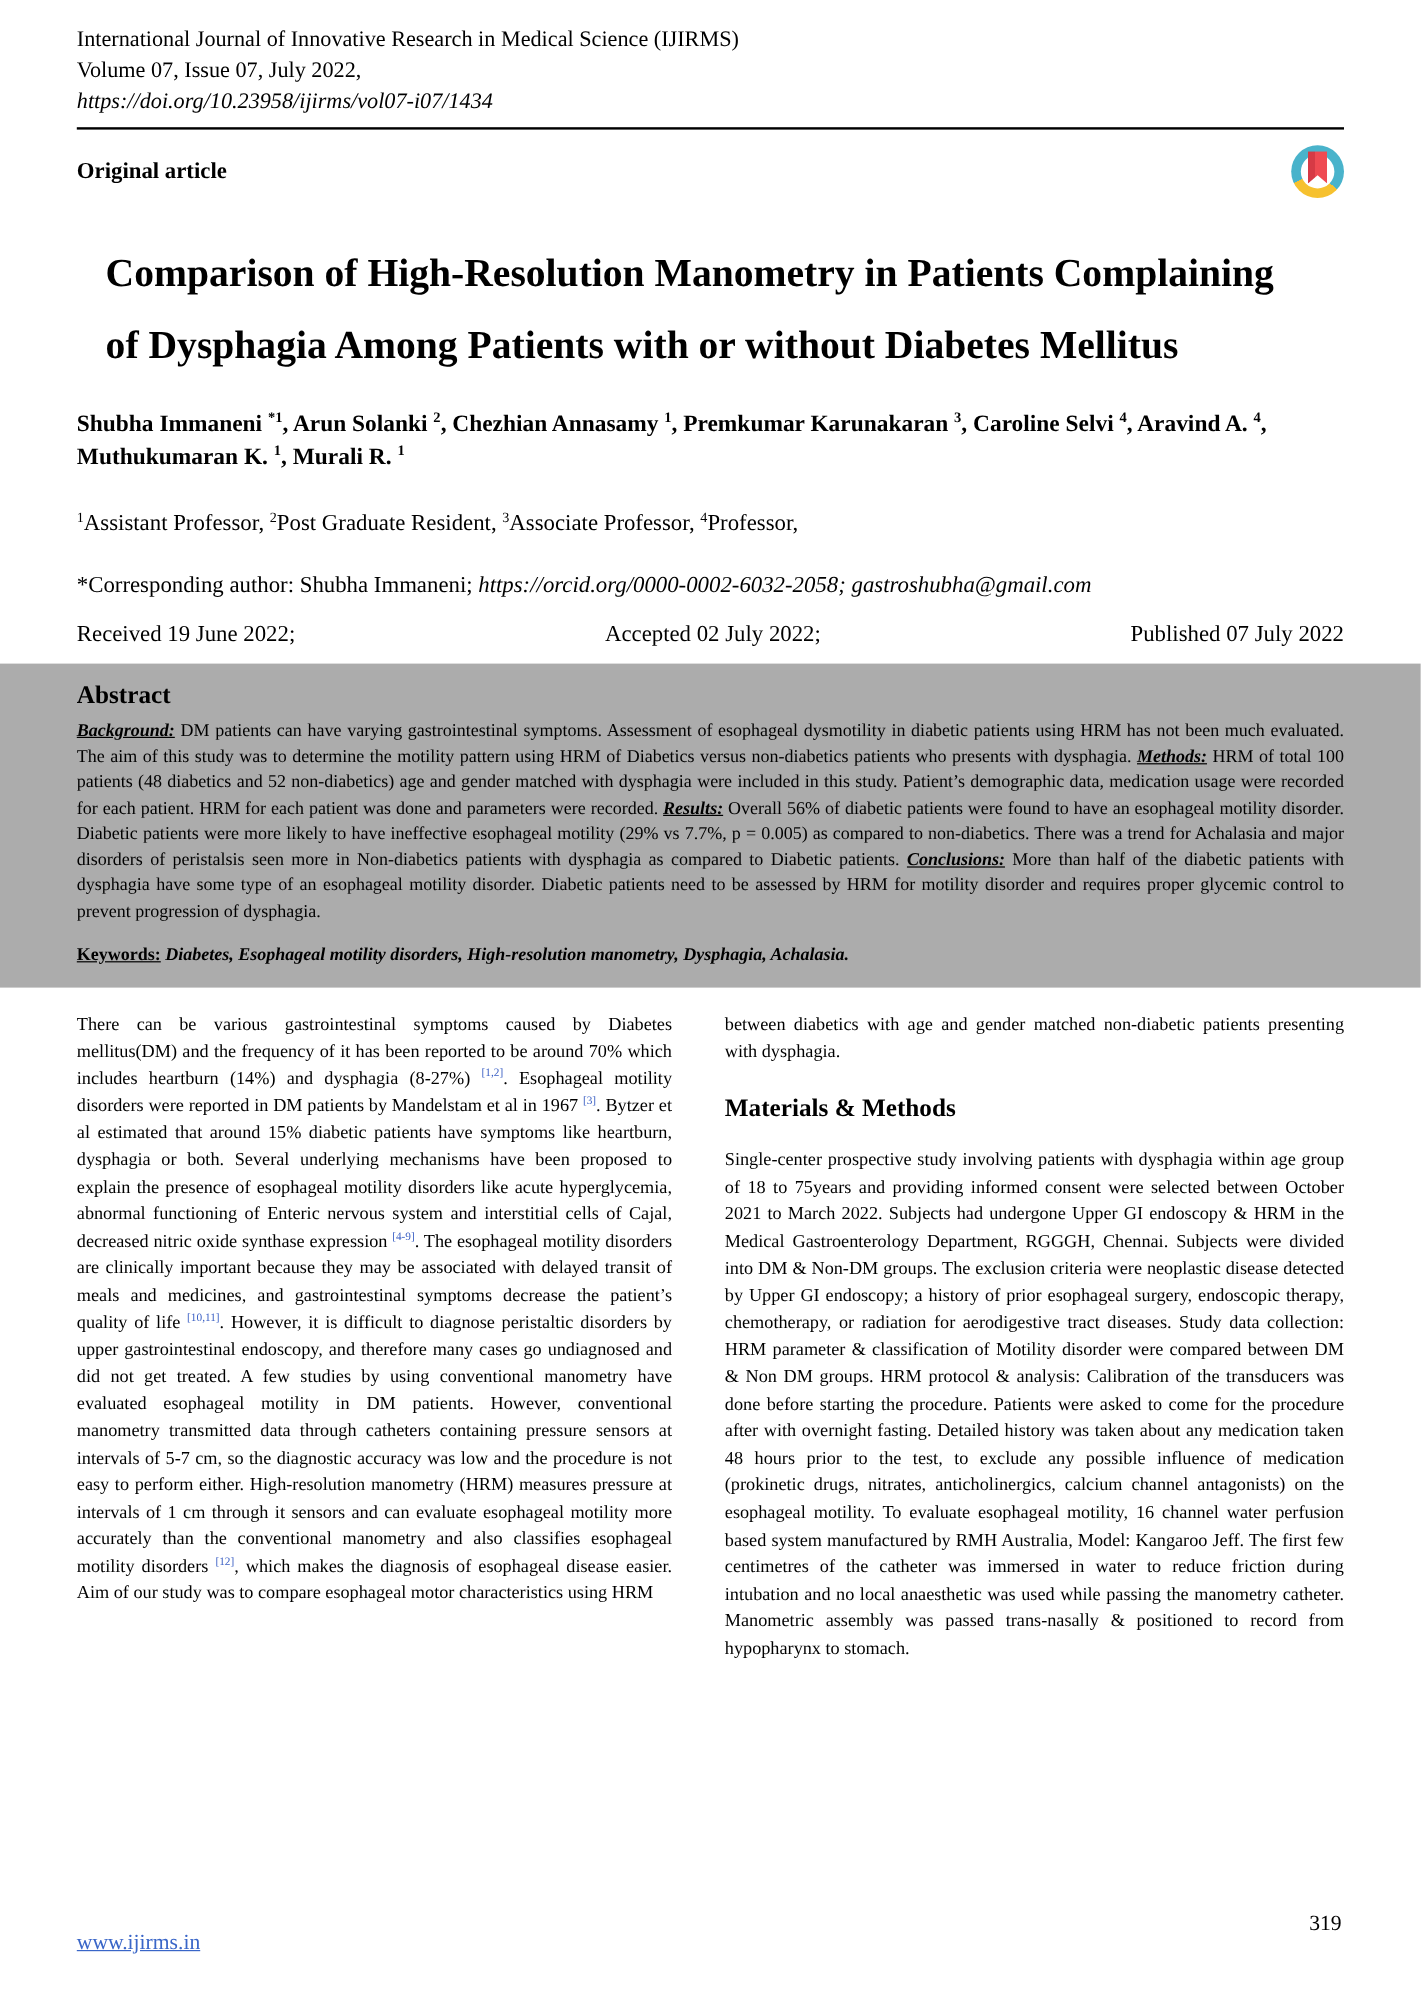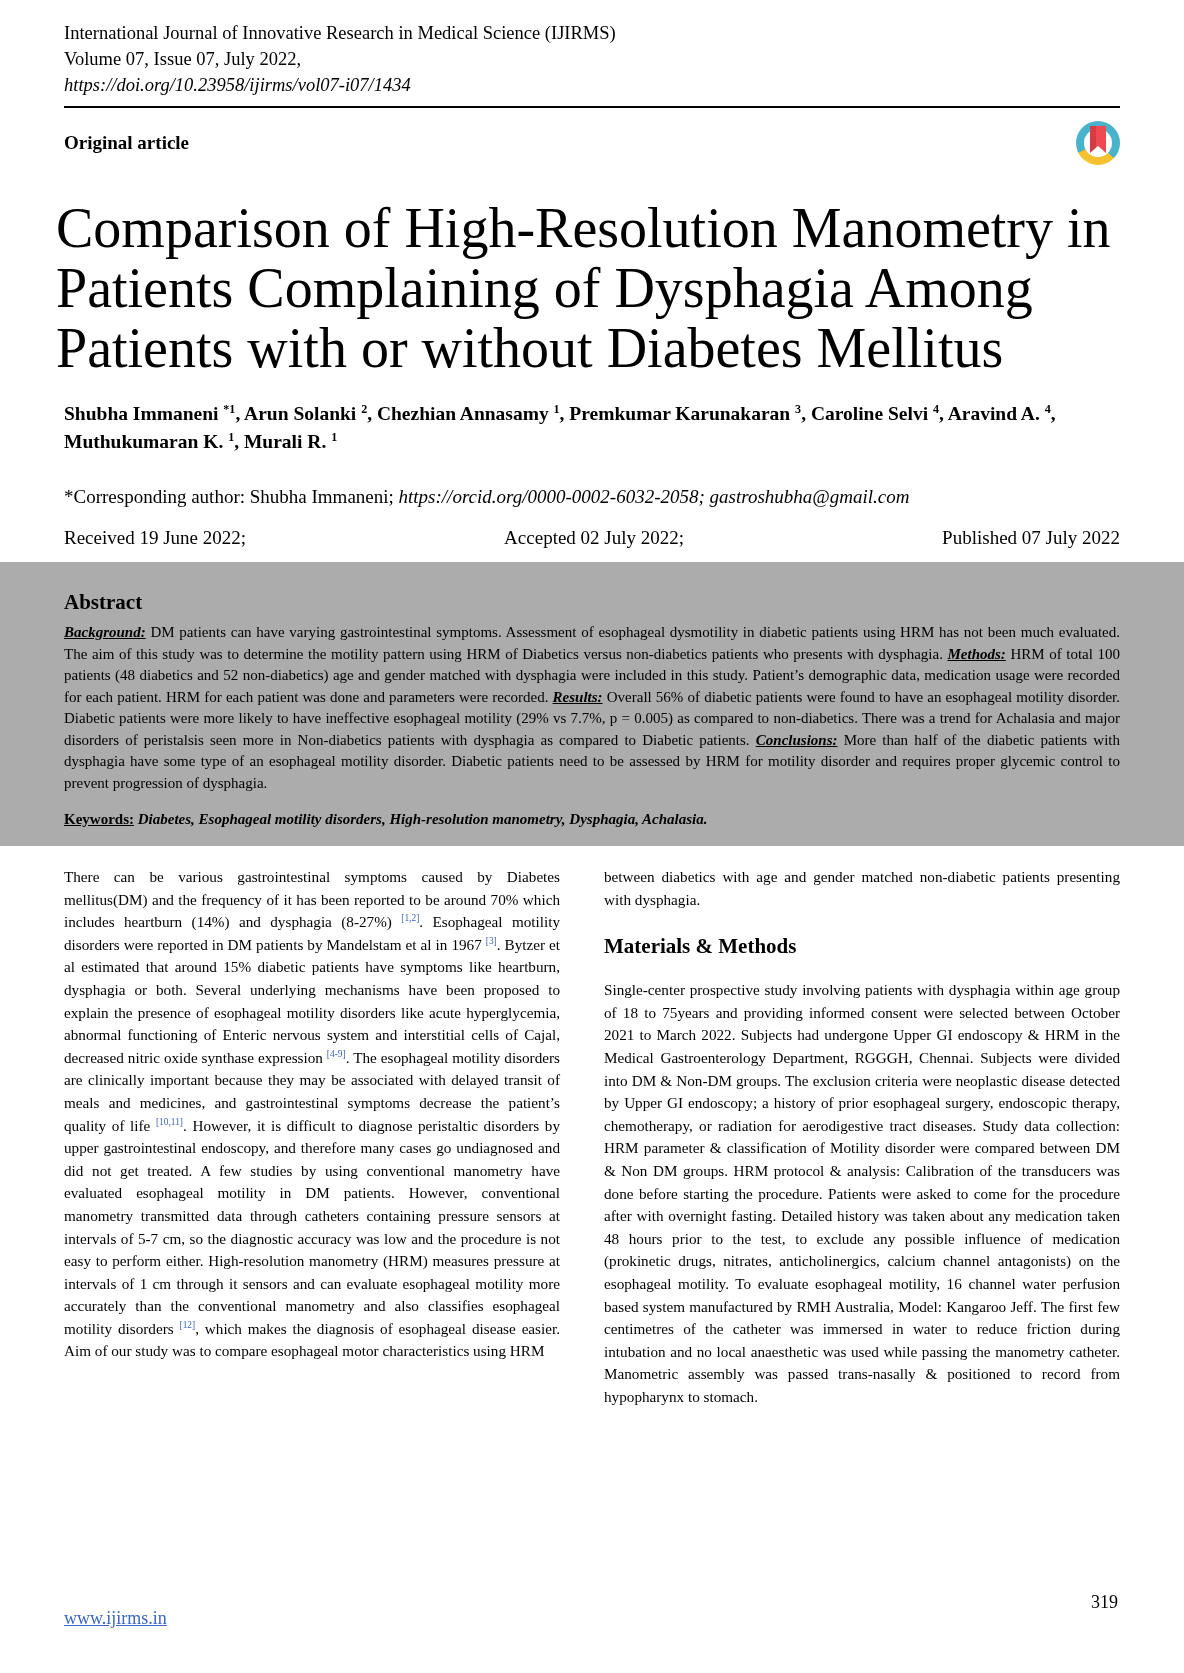--- a/index.html
+++ b/index.html
@@ -23,29 +23,29 @@
   
   .logo { width:44px; height:44px; border-radius:50%; position:relative;
     background:conic-gradient(from 0deg, #49B3CB 0deg 133deg, #F6C12F 133deg 244deg, #49B3CB 244deg 360deg); }
   .logo .hole { position:absolute; left:8px; top:8px; width:28px; height:28px;
     border-radius:50%; background:#fff; }
   .logo .bookmark { position:absolute; left:14px; top:5px; width:16px; height:27px;
     background:linear-gradient(90deg,#D63A45 0 38%,#EF4A52 38%);
     clip-path:polygon(0 0,100% 0,100% 100%,50% 74%,0 100%); }
 
   
-  .title { padding:0 56px; margin-top:30px; font-size:56px; line-height:60px; font-weight:normal; }
+  .title { padding:0 88px; margin-top:30px; font-size:33px; line-height:60px; font-weight:bold; }
   .authors { padding:0 64px; margin-top:22px; font-size:19.5px; line-height:28px; font-weight:bold; }
   .affiliations { padding:0 64px; margin-top:26px; font-size:19px; line-height:29px; }
   .corresponding { padding:0 64px; margin-top:22px; font-size:19px; line-height:29px; }
   .dates { padding:0 64px; margin-top:12px; font-size:19px; line-height:29px;
     display:flex; justify-content:space-between; }
 
   
-  .abstract { margin-top:10px; background:#ACACAC; padding:26px 64px 16px 64px; }
+  .abstract { margin-top:10px; background:#ACACAC; padding:12px 64px 16px 64px; }
   .abstract h2 { margin:0 0 6px 0; font-size:21px; line-height:28px; }
   .abstract .body { font-size:15px; line-height:21.5px; text-align:justify; }
   .abstract .keywords { margin-top:14px; font-size:15px; line-height:22px; }
 
   
   .columns { padding:0 64px; margin-top:20px; display:grid;
     grid-template-columns:496px 516px; column-gap:44px; height:650px; overflow:hidden; }
   .col h3 { margin:6px 0 20px 0; font-size:21px; line-height:26px; }
   .col h3.mid { margin-top:22px; }
   .col p { margin:0; font-size:15.2px; line-height:22.6px; text-align:justify; }
@@ -83,20 +83,21 @@
       <span class="hole"></span>
       <span class="bookmark"></span>
     </span>
   </div>
 
   <h1 class="title" style="margin-bottom:0;">Comparison of High-Resolution Manometry in Patients Complaining of Dysphagia Among Patients with or without Diabetes Mellitus</h1>
 
   <div class="authors"><span>Shubha Immaneni </span><span class="seg-sup">*1</span><span>, Arun Solanki </span><span class="seg-sup">2</span><span>, Chezhian Annasamy </span><span class="seg-sup">1</span><span>, Premkumar Karunakaran </span><span class="seg-sup">3</span><span>, Caroline Selvi </span><span class="seg-sup">4</span><span>, Aravind A. </span><span class="seg-sup">4</span><span>, Muthukumaran K. </span><span class="seg-sup">1</span><span>, Murali R. </span><span class="seg-sup">1</span></div>
 
   <div class="affiliations">
+    <div><span class="seg-sup">1</span><span>Assistant Professor, </span><span class="seg-sup">2</span><span>Post Graduate Resident, </span><span class="seg-sup">3</span><span>Associate Professor, </span><span class="seg-sup">4</span><span>Professor,</span></div>
   </div>
 
   <div class="corresponding"><span>*Corresponding author: Shubha Immaneni; </span><span class="seg-i">https://orcid.org/0000-0002-6032-2058; gastroshubha@gmail.com</span></div>
 
   <div class="dates">
     <span>Received 19 June 2022;</span>
     <span>Accepted 02 July 2022;</span>
     <span>Published 07 July 2022</span>
   </div>
 

